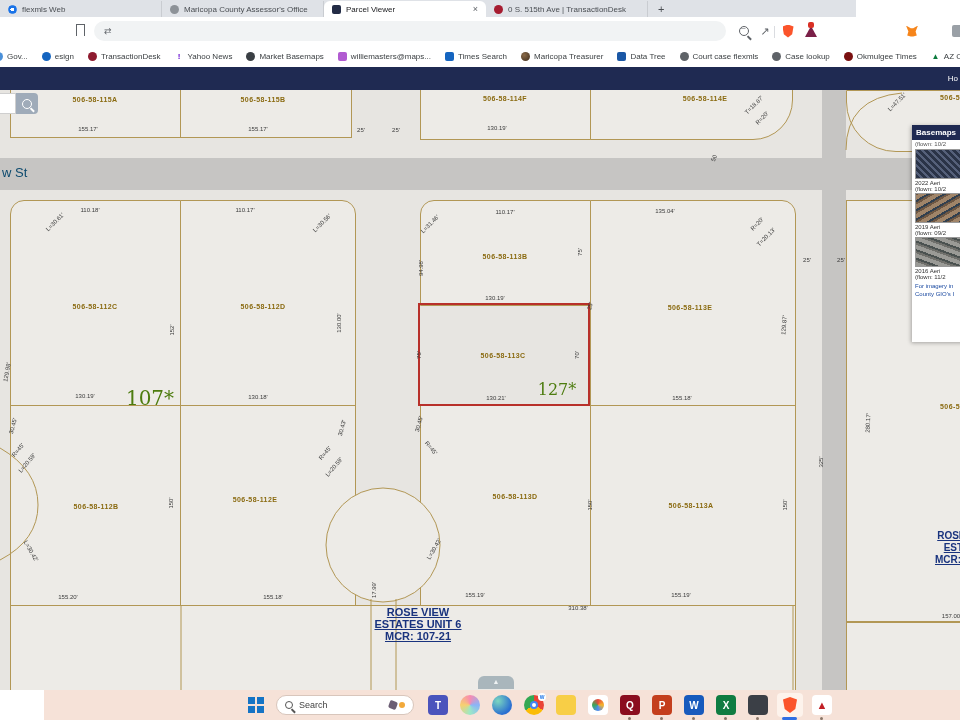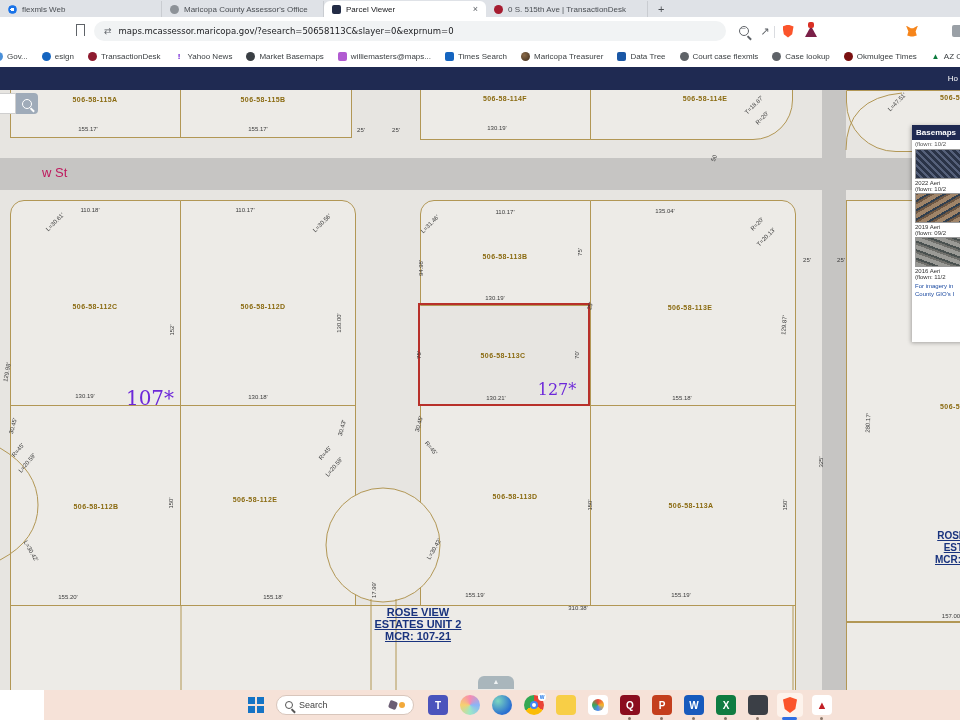--- a/index.html
+++ b/index.html
@@ -1,20 +1,20 @@
 <!DOCTYPE html>
 <html><head>
 <meta charset="utf-8">
 <style>
   * { box-sizing: border-box; margin: 0; padding: 0; }
   html,body { width:960px; height:720px; overflow:hidden; }
   body { font-family:"Liberation Sans", sans-serif; position:relative; background:#fff; }
 
   
-  .tabstrip { position:absolute; left:0; top:0; width:960px; height:17px; background:#dfe2e7; display:flex; align-items:flex-end; }
+  .tabstrip { position:absolute; left:0; top:0; width:856px; height:17px; background:#dfe2e7; display:flex; align-items:flex-end; }
   .tab { height:16px; width:162px; display:flex; align-items:center; gap:5px; padding:0 8px; font-size:8px; color:#4a4e53; border-right:1px solid #c9ccd1; overflow:hidden; white-space:nowrap; }
   .tab.active { background:#fff; border-radius:6px 6px 0 0; border-right:none; color:#202124; }
   .tab .tlabel { overflow:hidden; text-overflow:ellipsis; flex:1; }
   .tab .tclose { font-size:9px; color:#5f6368; padding-left:2px; }
   .favicon { width:9px; height:9px; border-radius:50%; flex:none; }
   .fav-flexmls { background:radial-gradient(circle at 50% 50%, #fff 0 2px, #1a73e8 2px); border:1px solid #1a73e8; }
   .fav-assessor { background:#8d9298; }
   .fav-parcel { background:#232c46; border-radius:2px; }
   .fav-td { background:#a61c30; }
   .newtab { font-size:11px; color:#4a4e53; margin-left:10px; margin-bottom:2px; }
@@ -46,22 +46,22 @@
 
   
   .map { position:absolute; left:0; top:90px; width:960px; height:600px; background:#e7e5e1; overflow:hidden; }
   .road-h { position:absolute; left:0; top:68px; width:960px; height:32px; background:#c6c5c3; }
   .road-v { position:absolute; left:822px; top:0; width:24px; height:600px; background:#c6c5c3; }
   .parcel { position:absolute; background:#edebe7; border:1px solid #b29755; }
   .parcel-sel { position:absolute; border:2px solid #b8302a; background:transparent; z-index:6; }
   svg.overlay { position:absolute; left:0; top:0; z-index:4; pointer-events:none; }
   .pid { position:absolute; transform:translate(-50%,-50%); font-size:7px; font-weight:bold; color:#8a6a10; letter-spacing:.4px; white-space:nowrap; z-index:7; }
   .meas { position:absolute; transform:translate(-50%,-50%); font-size:6px; color:#3a3a3a; white-space:nowrap; z-index:7; }
-  .bignum { position:absolute; transform:translate(-50%,-50%); font-family:"DejaVu Serif", serif; color:#6d28d9; z-index:8; }
-  .streetname { position:absolute; left:2px; top:75px; font-size:13px; color:#be185d; z-index:5;margin-left:40px; }
+  .bignum { position:absolute; transform:translate(-50%,-50%); font-family:"DejaVu Serif", serif; color:#4d7c0f; z-index:8; }
+  .streetname { position:absolute; left:2px; top:75px; font-size:13px; color:#0c4a6e; z-index:5; }
   .plat { position:absolute; text-align:center; color:#19337e; font-weight:bold; z-index:8; }
   .plat div { text-decoration:underline; }
   .mapsearch-box { position:absolute; left:-12px; top:3px; width:28px; height:21px; background:#fff; border:1px solid #cfcfcf; z-index:9; }
   .mapsearch-btn { position:absolute; left:16px; top:3px; width:22px; height:21px; background:#9fabb9; border-radius:0 4px 4px 0; z-index:9; display:flex; align-items:center; justify-content:center; }
   .mapsearch-btn .mag { border-color:#fff; }
   .mapsearch-btn .mag:before { content:""; }
   .mapsearch-btn .mag:after { background:#fff; }
   .collapse-btn { position:absolute; left:478px; top:586px; width:36px; height:13px; background:#a9b6bc; border-radius:6px 6px 0 0; z-index:9; color:#eef2f3; font-size:7px; text-align:center; line-height:11px; }
 
   
@@ -115,21 +115,20 @@
       <span class="favicon fav-td"></span>
       <span class="tlabel">0 S. 515th Ave | TransactionDesk</span>
     </div>
     <span class="newtab">+</span>
   </div>
 
 <div class="addrbar">
   <span class="bkflag"></span>
   <div class="urlpill">
     <span class="siteinfo">⇄</span>
-    <span class="urltext">maps.mcassessor.maricopa.gov/?esearch=50658113C&amp;slayer=0&amp;exprnum=0</span>
   </div>
   <span class="abicon" style="left:736px">
       <span class="mag"></span>
     </span>
   <span class="abicon" style="left:757px">
       <span class="sharearrow">↗</span>
     </span>
   <span class="vsep"></span>
   <span class="abicon" style="left:780px">
       <span class="braveshield"></span>
@@ -237,21 +236,21 @@
 
   <div class="parcel-sel" style="left:418px;top:213px;width:172px;height:103px"></div>
 
   <div class="streetname">w St</div>
 
   <span class="bignum" style="left:150px;top:308px;font-size:20px">107*</span>
   <span class="bignum" style="left:557px;top:299px;font-size:16px">127*</span>
 
   <div class="plat" style="left:348px;top:516px;width:140px;font-size:11px;line-height:12px">
     <div>ROSE VIEW</div>
-    <div>ESTATES UNIT 2</div>
+    <div>ESTATES UNIT 6</div>
     <div>MCR: 107-21</div>
   </div>
   <div class="plat" style="left:905px;top:440px;width:70px;font-size:10px;line-height:12px;text-align:right">
     <div>ROSE V</div>
     <div>ESTAT</div>
     <div>MCR: 10</div>
   </div>
 
   <div class="mapsearch-box"></div>
   <div class="mapsearch-btn">

